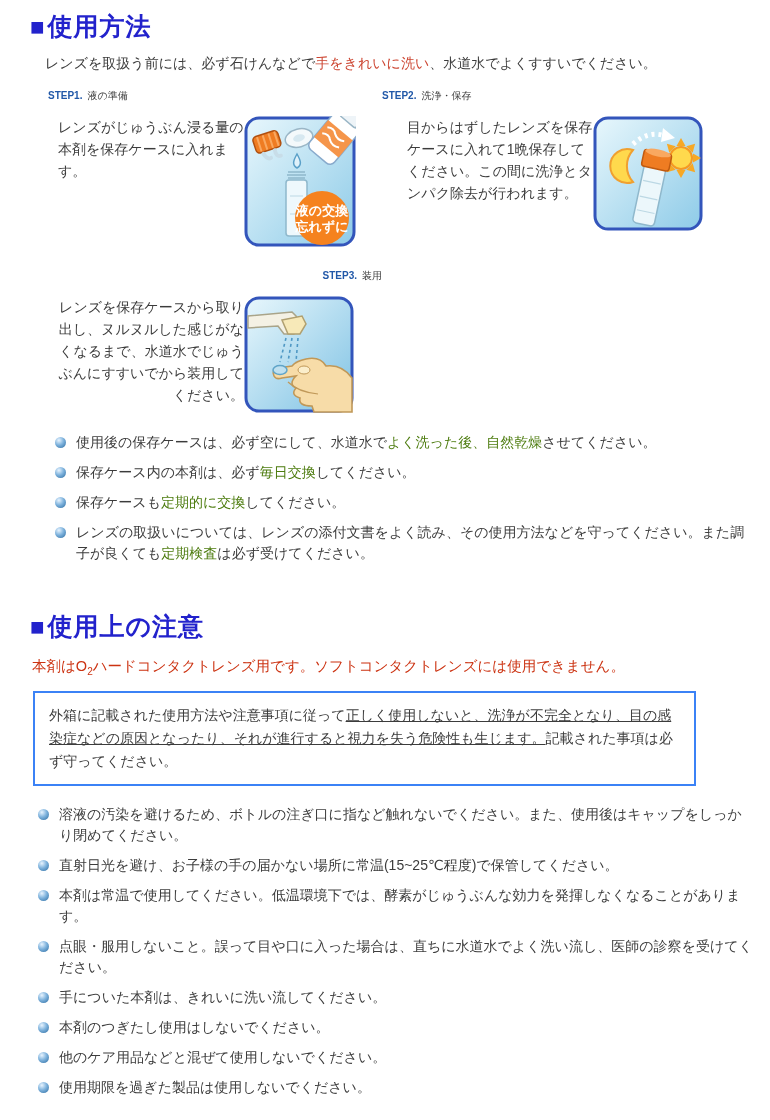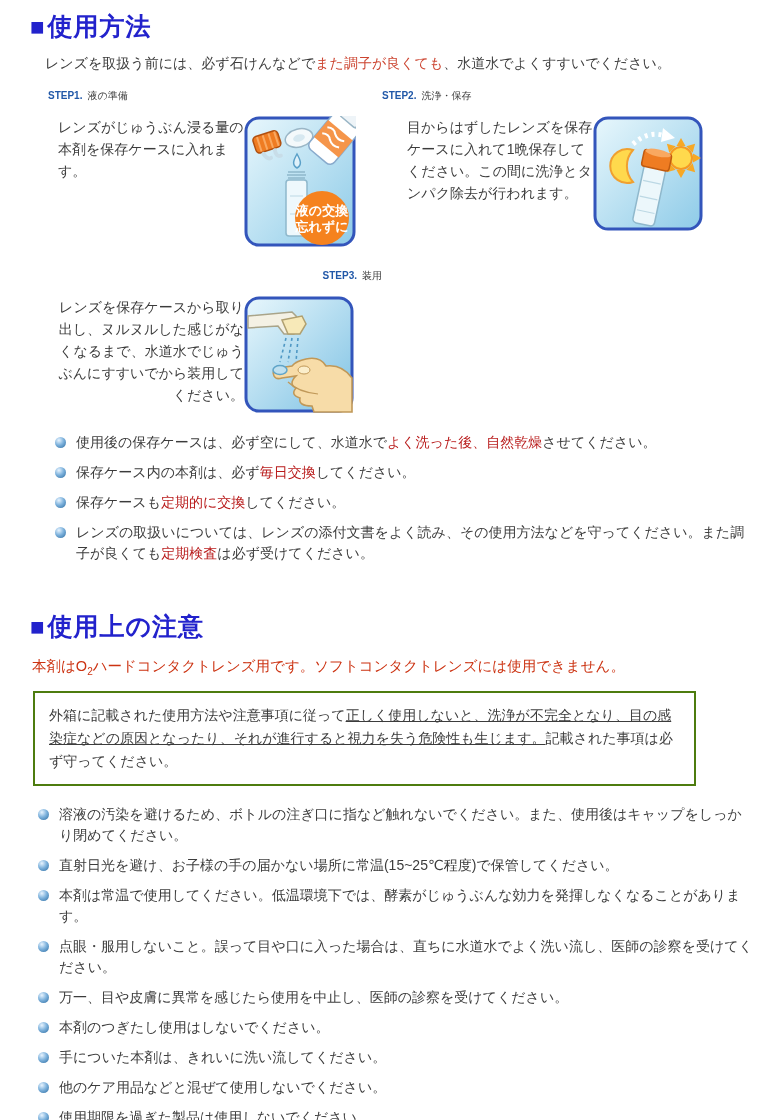--- a/index.html
+++ b/index.html
@@ -3,21 +3,21 @@
 <meta charset="utf-8">
 <style>
   * { margin:0; padding:0; box-sizing:border-box; }
   body { background:#ffffff; font-family:"Liberation Sans","DejaVu Sans",sans-serif; }
   .page { width:770px; height:1120px; background:#fff; padding:10px 14px 0 30px; overflow:hidden; }
 
   .section-title { font-size:25px; font-weight:600; color:#2222cc; letter-spacing:1px; display:flex; align-items:center; }
   .section-title .marker { margin-right:2px; font-size:24px; }
 
   .intro { font-size:14px; color:#3c3c3c; margin:12px 0 16px 15px; }
-  .hl { color:#b91c1c;font-family:Liberation Serif, serif; }
+  .hl { color:#4d7c0f;font-family:Liberation Serif, serif; }
   .hl-red { color:#cc4430; }
 
   .steps-row { display:flex; margin-top:14px; }
   .step-block.first { width:352px; flex:0 0 auto; }
   .step-head { padding-left:18px; font-size:10px; }
   .step-label { color:#2158a8; font-weight:bold; margin-right:5px; }
   .step-name { color:#3c3c3c; }
   .step-body { display:flex; padding-left:28px; margin-top:13px; }
   .step-text { width:186px; font-size:14px; color:#3c3c3c; line-height:22px; }
   .step-img { flex:0 0 auto; }
@@ -25,36 +25,36 @@
   .notes-list { margin:18px 0 0 25px; list-style:none; }
   .notes-list.caution { margin-left:8px; margin-top:18px; }
   .note-item { display:flex; font-size:14px; color:#3c3c3c; line-height:21px; margin-bottom:9px; }
   .bullet { width:11px; height:11px; border-radius:50%;
             background:radial-gradient(circle at 35% 30%, #e8f4ff 0%, #7fb3dd 45%, #2a6aa0 100%);
             margin:5px 10px 0 0; flex:0 0 auto; }
 
   .section2 { margin-top:46px; }
   .warning-line { color:#cc3312; font-weight:normal; font-size:14.5px; margin:14px 0 14px 2px; }
   .warning-line sub { font-size:10px; }
-  .warn-box { border:2px solid #4d7c0f; width:663px; padding:11px 14px; margin-left:3px;
+  .warn-box { border:2px solid #3b82f6; width:663px; padding:11px 14px; margin-left:3px;
               font-size:14px; line-height:23px; color:#3c3c3c; }
   .u { text-decoration:underline; }
 </style>
 </head>
 <body>
 
 <div class="page">
 
   <div class="section-title">
     <span class="marker">■</span>
     <span>使用方法</span>
   </div>
 
   <p class="intro">
-    <span>レンズを取扱う前には、必ず石けんなどで</span><span class="hl-red">また調子が良くても</span><span>、水道水でよくすすいでください。</span>
+    <span>レンズを取扱う前には、必ず石けんなどで</span><span class="hl-red">手をきれいに洗い</span><span>、水道水でよくすすいでください。</span>
   </p>
 
   <div class="steps-row">
 
     <div class="step-block first">
       <div class="step-head">
         <span class="step-label">STEP1.</span><span class="step-name">液の準備</span>
       </div>
       <div class="step-body">
         <div class="step-text">レンズがじゅうぶん浸る量の本剤を保存ケースに入れます。</div>
@@ -239,37 +239,33 @@
         <li class="note-item">
           <span class="bullet"></span>
           <span>本剤は常温で使用してください。低温環境下では、酵素がじゅうぶんな効力を発揮しなくなることがあります。</span>
         </li>
 
         <li class="note-item">
           <span class="bullet"></span>
           <span>点眼・服用しないこと。誤って目や口に入った場合は、直ちに水道水でよく洗い流し、医師の診察を受けてください。</span>
         </li>
 
-        <li class="note-item">
-          <span class="bullet"></span>
-          <span>万一、目や皮膚に異常を感じたら使用を中止し、医師の診察を受けてください。</span>
+
+        <li class="note-item">
+          <span class="bullet"></span>
+          <span>手についた本剤は、きれいに洗い流してください。</span>
         </li>
 
         <li class="note-item">
           <span class="bullet"></span>
           <span>本剤のつぎたし使用はしないでください。</span>
         </li>
 
         <li class="note-item">
           <span class="bullet"></span>
-          <span>手についた本剤は、きれいに洗い流してください。</span>
-        </li>
-
-        <li class="note-item">
-          <span class="bullet"></span>
           <span>他のケア用品などと混ぜて使用しないでください。</span>
         </li>
 
         <li class="note-item">
           <span class="bullet"></span>
           <span>使用期限を過ぎた製品は使用しないでください。</span>
         </li>
 
     </ul>
 

